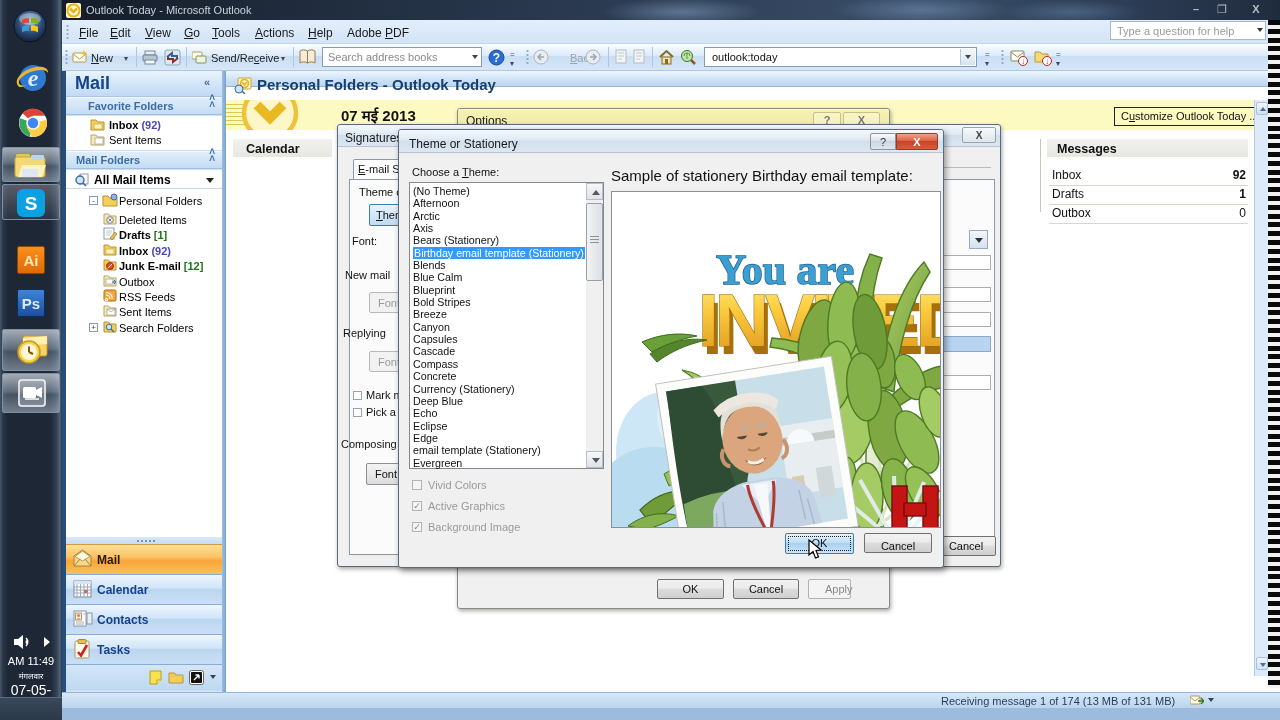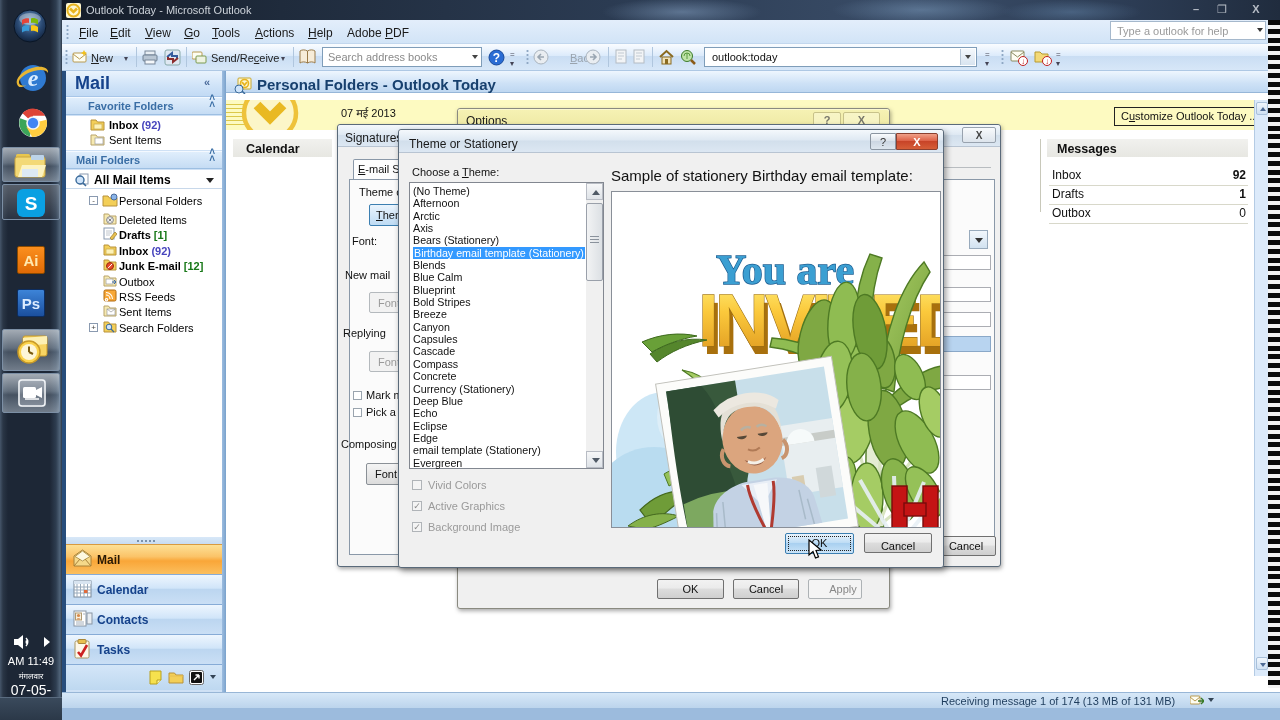--- a/index.html
+++ b/index.html
@@ -27,21 +27,21 @@
 #mailbanner{left:0;top:0;width:156px;height:26px;background:linear-gradient(180deg,#e9f3fd,#cfe3f8 60%,#c2daf4);border-bottom:1px solid #a8c6e8;}
 .navhdr{position:absolute;left:0;width:156px;height:18px;background:linear-gradient(180deg,#e0eefc,#c5dcf4);border-top:1px solid #f4f9ff;border-bottom:1px solid #9dbfe2;font-size:11px;font-weight:bold;color:#3a6ea5;}
 .navwhite{position:absolute;left:0;width:156px;background:#fff;}
 .nrow{position:absolute;font-size:11px;color:#000;white-space:nowrap;}
 .cnt-b{color:#4745bd;}
 .cnt-g{color:#187818;}
 .navbtn{position:absolute;left:0;width:156px;height:30px;border-top:1px solid #86abd6;background:linear-gradient(180deg,#eef6fe 0,#d1e5f9 45%,#bcd6f0 50%,#cadff5 100%);}
 .navbtn span{position:absolute;left:31px;top:8px;font-size:12px;font-weight:bold;color:#15428b;}
 
 #mainarea{left:226px;top:71px;width:1054px;height:621px;background:#fff;}
-#folderhdr{left:0;top:0;width:1054px;height:22px;background:linear-gradient(180deg,#eef6fe,#cde1f6 60%,#bed7f1);border-bottom:1px solid #96b6d8;}
+#folderhdr{left:0;top:0;width:1054px;height:16px;background:linear-gradient(180deg,#eef6fe,#cde1f6 60%,#bed7f1);border-bottom:1px solid #96b6d8;}
 #yellowband{left:0;top:29px;width:1028px;height:30px;background:#fdfac1;overflow:hidden;}
 #otscroll{left:1028px;top:29px;width:15px;height:576px;background:#dceafa;border-left:1px solid #b4cbe4;}
 #stripes{left:1042px;top:-51px;width:12px;height:668px;z-index:50;background:repeating-linear-gradient(180deg,#0a0a0a 0 5px,#f2f2f2 5px 8.8px);}
 .gband{position:absolute;height:18px;background:linear-gradient(180deg,#f1f1ee,#e7e7e2);}
 .mrow{position:absolute;font-size:12px;color:#111;}
 .mnum{position:absolute;font-size:12px;color:#111;text-align:right;}
 
 #statusbar{left:62px;top:692px;width:1218px;height:16px;background:linear-gradient(180deg,#d7e8f8,#bcd4ec);border-top:1px solid #98b6d6;}
 #bottomedge{left:62px;top:708px;width:1218px;height:12px;background:linear-gradient(180deg,#9cbbdd,#7fa8d0);background:#9cbbdd;}
 
@@ -70,21 +70,21 @@
     <div class="tgrip" style="left:4px;top:4px;"></div>
     <div class="mitem" style="left:17px;"><u>F</u>ile</div>
     <div class="mitem" style="left:48px;"><u>E</u>dit</div>
     <div class="mitem" style="left:83px;"><u>V</u>iew</div>
     <div class="mitem" style="left:122px;"><u>G</u>o</div>
     <div class="mitem" style="left:150px;"><u>T</u>ools</div>
     <div class="mitem" style="left:193px;"><u>A</u>ctions</div>
     <div class="mitem" style="left:246px;"><u>H</u>elp</div>
     <div class="mitem" style="left:285px;">Adobe <u>P</u>DF</div>
     <div class="abs" style="left:1048px;top:1px;width:156px;height:19px;background:#fff;border:1px solid #a5b8cc;">
-      <div style="position:absolute;left:6px;top:3px;font-size:11px;color:#9a9a9a;">Type a outlook for help</div>
+      <div style="position:absolute;left:6px;top:3px;font-size:11px;color:#9a9a9a;">Type a question for help</div>
       <div style="position:absolute;right:2px;top:6px;width:0;height:0;border-top:4px solid #333;border-left:3.5px solid transparent;border-right:3.5px solid transparent;"></div>
     </div>
   </div>
   <div class="abs" id="toolbar">
     <div class="tgrip" style="left:3px;"></div>
     <svg class="abs" style="left:10px;top:6px" width="16" height="14" viewBox="0 0 16 14">
       <rect x="1" y="3" width="13" height="9" rx="1" fill="#fdfdf2" stroke="#b89a50"></rect>
       <path d="M1 4 L7.5 9 L14 4" fill="none" stroke="#b89a50"></path>
       <path d="M12 0 l1 2 2 1 -2 1 -1 2 -1 -2 -2 -1 2 -1 Z" fill="#f3c11a"></path>
     </svg>
@@ -336,21 +336,21 @@
         <path d="M8 14 L11 17" stroke="#3a6a9a" stroke-width="1.5"></path>
       </svg>
       <div class="abs" style="left:31px;top:5px;font-size:15px;font-weight:bold;color:#17406e;">Personal Folders - Outlook Today</div>
     </div>
     <div class="abs" id="yellowband">
       <div class="abs" style="left:0;top:4px;width:22px;height:23px;background:repeating-linear-gradient(180deg,#dcc84a 0 1.5px,#fdfac1 1.5px 4px);"></div>
       <svg class="abs" style="left:12px;top:-14px" width="64" height="44" viewBox="0 0 64 44">
         <circle cx="32" cy="27" r="26" fill="#fcf6c8" stroke="#eec23a" stroke-width="4.5"></circle>
         <path d="M19 19 L32 32 L45 19" stroke="#e9b922" stroke-width="9.5" fill="none"></path>
       </svg>
-      <div class="abs" style="left:115px;top:5px;font-size:11px;font-weight:normal;color:#111;">07 मई  2013</div>
+      <div class="abs" style="left:115px;top:5px;font-size:15px;font-weight:bold;color:#111;">07 मई  2013</div>
       <div class="abs" style="left:888px;top:7px;height:19px;border:1px solid #222;background:#fdfac1;padding:2px 6px 0 6px;font-size:11px;color:#111;white-space:nowrap;">C<u>u</u>stomize Outlook Today ...</div>
     </div>
 
     <div class="gband" style="left:7px;top:68px;width:99px;"></div>
     <div class="abs" style="left:20px;top:71px;font-size:12.5px;font-weight:bold;color:#111;">Calendar</div>
 
     <div class="abs" style="left:814px;top:68px;width:1px;height:73px;background:#c8c8ba;"></div>
     <div class="gband" style="left:821px;top:68px;width:201px;"></div>
     <div class="abs" style="left:831px;top:71px;font-size:12.5px;font-weight:bold;color:#111;">Messages</div>
     <div class="mrow" style="left:826px;top:97px;">Inbox</div>
@@ -374,21 +374,21 @@
     <div class="abs" id="stripes"></div>
   </div>
 
   <div class="dlg" style="left:457px;top:108px;width:433px;height:501px;z-index:10;border-color:#8a8a80;">
     <div class="dlgtitle" style="background:linear-gradient(180deg,#f6f2b4,#ede8a2);border-bottom:1px solid #d8d290;box-shadow:inset 0 1px 0 #fbf8d0;"></div>
     <div class="dlgtext" style="left:8px;">Options</div>
     <div class="abs" style="left:355px;top:3px;width:28px;height:16px;border:1px solid #c8c28a;border-radius:2px;text-align:center;font-size:11px;font-weight:bold;color:#77766a;line-height:15px;background:rgba(252,250,220,.5);">?</div>
     <div class="abs" style="left:385px;top:3px;width:37px;height:16px;border:1px solid #c8c28a;border-radius:2px;text-align:center;font-size:11px;font-weight:bold;color:#77766a;line-height:15px;background:rgba(252,250,220,.5);">X</div>
     <div class="btn" style="left:199px;top:470px;width:67px;">OK</div>
     <div class="btn" style="left:275px;top:470px;width:66px;">Cancel</div>
-    <div class="btn btn-dis" style="left:350px;top:470px;width:54px;padding-left:16px;">Apply</div>
+    <div class="btn btn-dis" style="left:350px;top:470px;width:43px;padding-left:16px;">Apply</div>
   </div>
 
   <div class="dlg" style="left:337px;top:124px;width:664px;height:443px;z-index:20;">
     <div class="dlgtitle"></div>
     <div class="dlgtext" style="left:7px;top:6px;">Signatures and Stationery</div>
     <div class="abs" style="left:624px;top:2px;width:34px;height:16px;background:linear-gradient(180deg,#f8fafc,#dde4ec);border:1px solid #98a2ae;border-radius:2px;text-align:center;font-size:10px;font-weight:bold;color:#444;line-height:15px;">X</div>
 
     <div class="abs" style="left:15px;top:34px;width:56px;height:20px;background:#fdfdfd;border:1px solid #8a98a8;border-bottom:none;border-radius:2px 2px 0 0;font-size:11px;color:#111;padding:3px 0 0 4px;white-space:nowrap;overflow:hidden;"><u>E</u>-mail Sig</div>
     <div class="abs" style="left:11px;top:54px;width:646px;height:376px;background:#fbfbfb;border:1px solid #8a98a8;"></div>
     <div class="abs" style="left:21px;top:61px;font-size:11px;color:#111;white-space:nowrap;z-index:2;">Theme or stationery for new HTML e-mail message</div>

